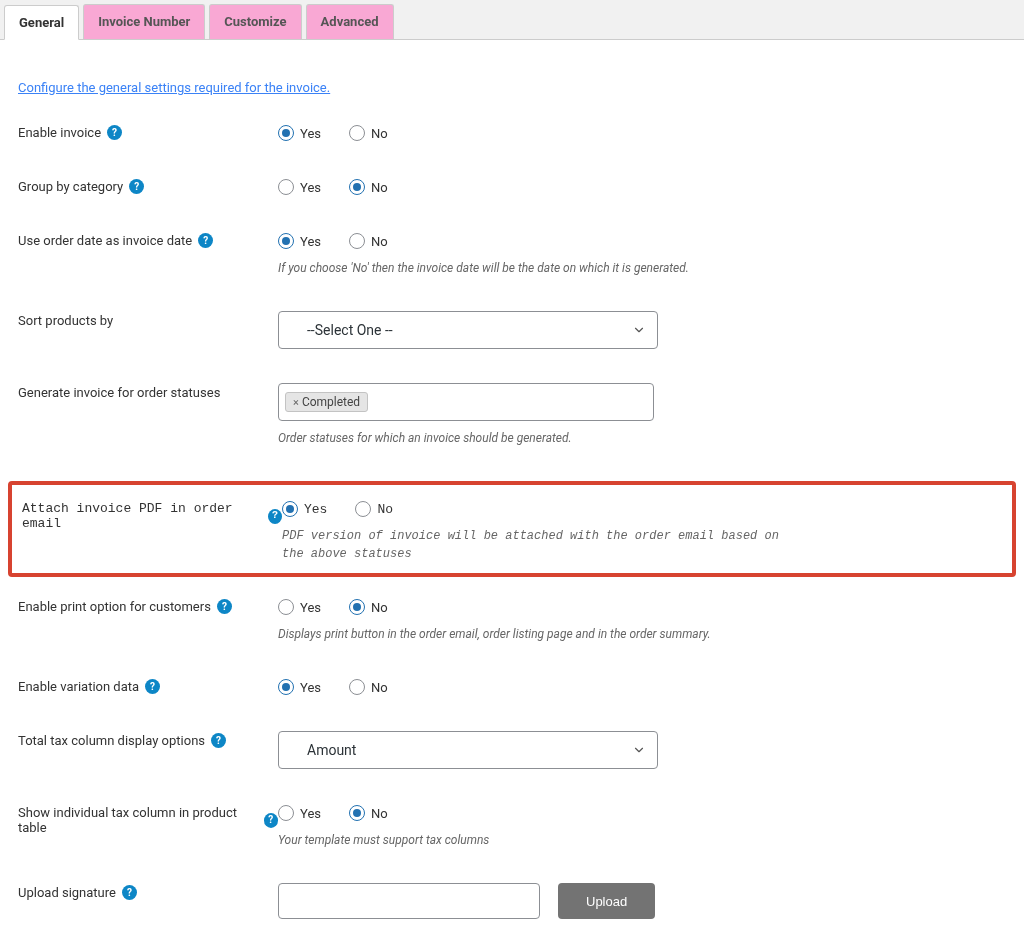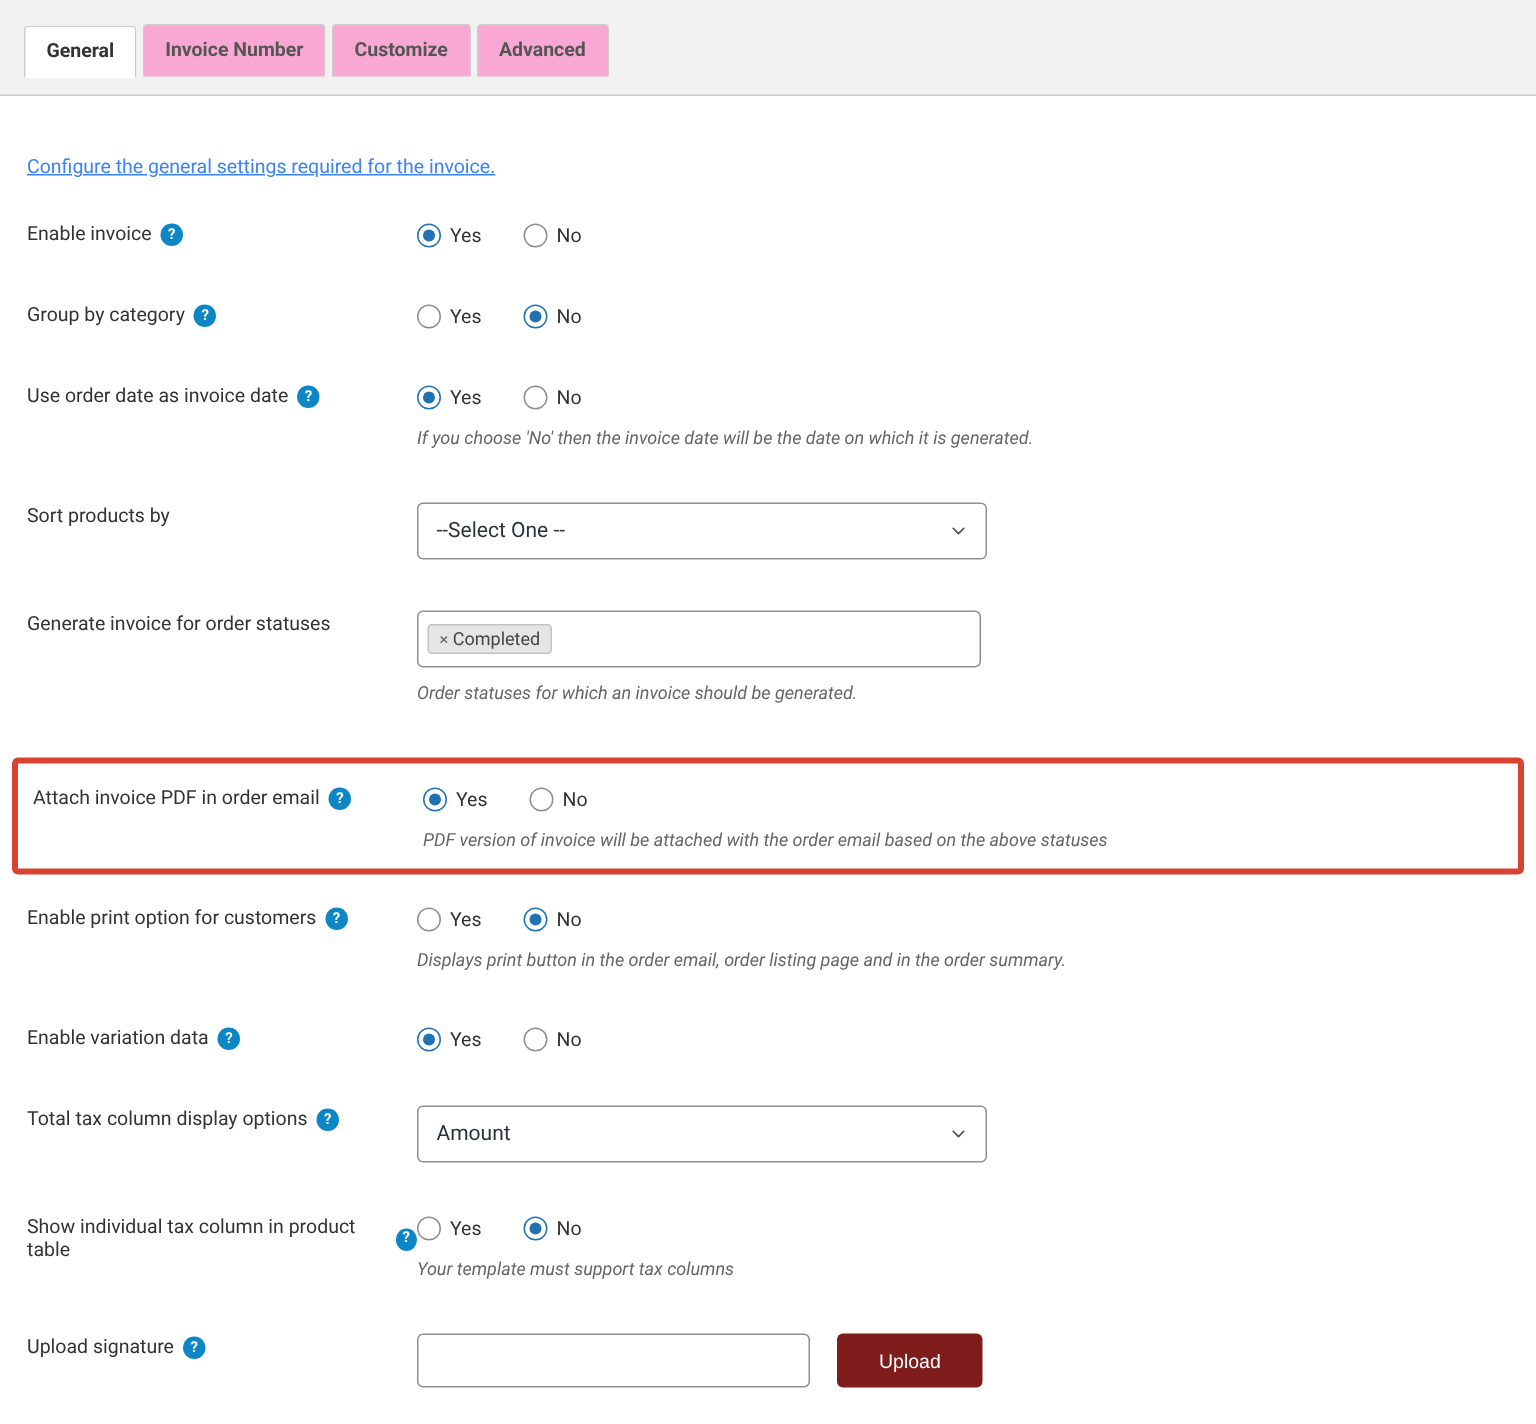--- a/index.html
+++ b/index.html
@@ -8,21 +8,21 @@
     font-family: -apple-system, BlinkMacSystemFont, "Segoe UI", Roboto, sans-serif;
     font-size: 13px;
     color: #333;
     background: #fff;
     width: 1024px;
   }
   .tabs {
     background: #f1f1f1;
     border-bottom: 1px solid #ccc;
     display: flex;
-    padding: 12px;
+    padding: 0;
   }
   .tab {
     padding: 9px 14px;
     margin: 4px 2px 0 2px;
     background: #f9a8d4;
     border: 1px solid #ccc;
     border-bottom: none;
     color: #555;
     font-weight: 700;
     cursor: pointer;
@@ -110,21 +110,21 @@
     border-radius: 50%;
     display: block;
   }
   .radio.checked { border-color: #2271b1; }
   .radio-label { color: #333; }
   select, .select {
     width: 380px;
     height: 38px;
     border: 1px solid #8c8f94;
     border-radius: 4px;
-    padding: 0 34px 0 12px;
+    padding: 0 34px 0 28px;
     font-size: 14px;
     color: #2c3338;
     background: #fff;
     appearance: none;
     position: relative;
     display: flex;
     align-items: center;
     cursor: pointer;
   }
   .select-wrap {
@@ -169,40 +169,41 @@
   }
   .textbox {
     width: 262px;
     height: 36px;
     border: 1px solid #8c8f94;
     border-radius: 4px;
     padding: 0 10px;
     background: #fff;
   }
   .btn {
-    background: #7f1d1d;
+    background: #737373;
     color: #fff;
     border: none;
     border-radius: 4px;
     padding: 0 28px;
     height: 36px;
     font-size: 13px;
     font-weight: 400;
     cursor: pointer;
   }
   .upload-group {
     display: flex;
     align-items: center;
     gap: 18px;
   }
   .highlight-row {
     border: 4px solid #d74330;
     border-radius: 4px;
     margin: 0 -10px 20px -10px;
     padding: 14px 10px 10px 10px;
+    font-family: Liberation Mono, monospace;
   }
   .highlight-row .row { margin-bottom: 0; }
 </style>
 </head>
 <body>
 
 <div class="tabs">
   <div class="tab active">General</div>
   <div class="tab">Invoice Number</div>
   <div class="tab">Customize</div>

